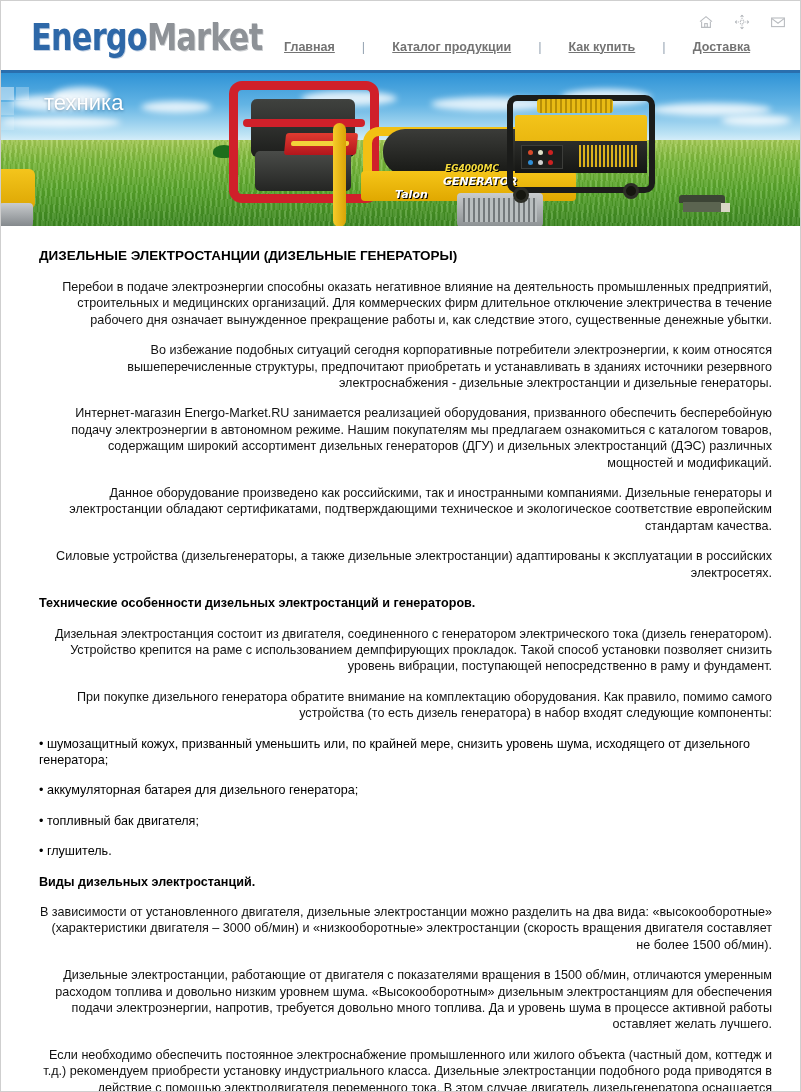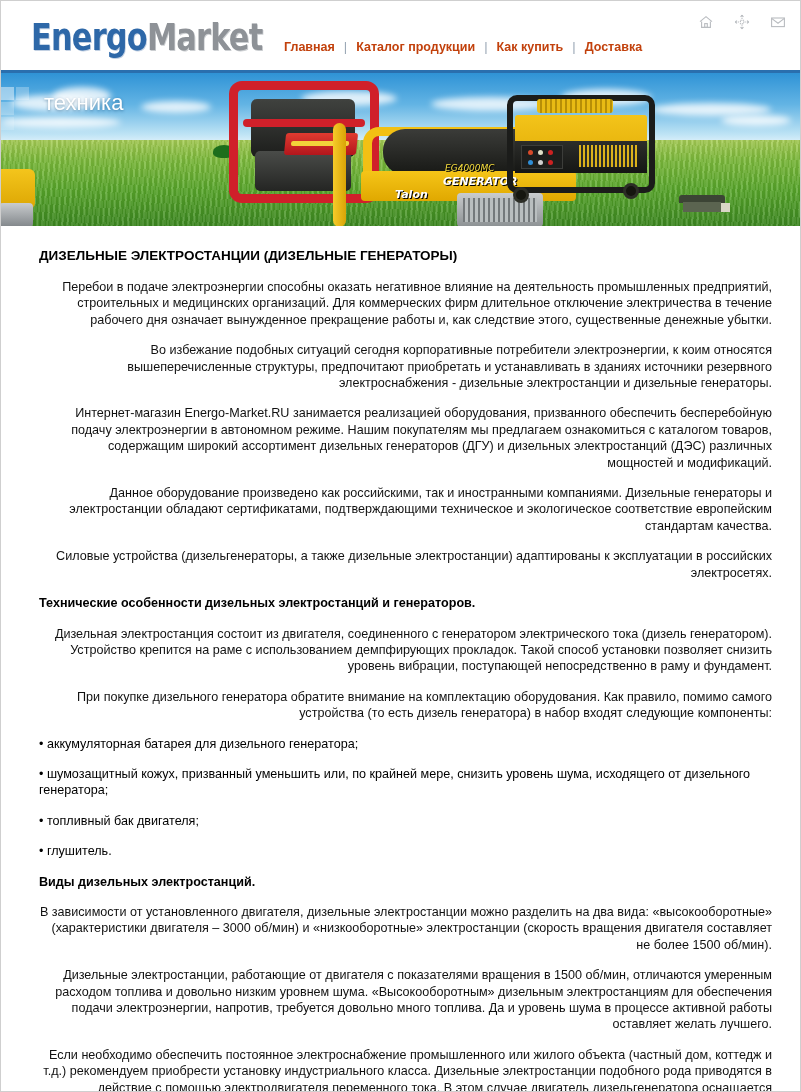--- a/index.html
+++ b/index.html
@@ -54,22 +54,23 @@
     position: absolute;
     left: 283px;
     top: 38px;
     display: flex;
     align-items: center;
     gap: 0px;
     font-size: 12.5px;
     font-weight: bold;
   }
   .mainnav a {
-    color: #c2410c;
-    padding: 0 9px;
+    color: #737373;
+    text-decoration: underline;
+    padding: 0 27px;
     white-space: nowrap;
     cursor: pointer;
   }
   .mainnav a:first-child { padding-left: 0; }
   .navsep {
     color: #9aa7b5;
     font-weight: normal;
     font-size: 13px;
   }
   .headicons {
@@ -248,21 +249,21 @@
   .gen-yellow-l .lbl-gen {
     position: absolute; left: 82px; top: 56px;
     font-family: "DejaVu Sans", sans-serif;
     font-weight: bold; font-style: italic;
     font-size: 11px; color: #ffffff;
     text-shadow: 1px 1px 0 #000;
   }
   .gen-yellow-l .lbl-model {
     position: absolute; left: 84px; top: 44px;
     font-family: "DejaVu Sans", sans-serif;
-    font-weight: normal; font-style: italic;
+    font-weight: bold; font-style: italic;
     font-size: 9px; color: #f7dd3c;
     text-shadow: 1px 1px 0 #000;
   }
 
   .gen-yellow-r { left: 500px; top: 22px; width: 160px; height: 118px; }
   .gen-yellow-r .cage {
     position: absolute; left: 6px; top: 0; width: 148px; height: 98px;
     border: 6px solid #1b1c1a;
     border-radius: 10px;
     box-sizing: border-box;
@@ -488,22 +489,22 @@
     <p class="para">Данное оборудование произведено как российскими, так и иностранными компаниями. Дизельные генераторы и электростанции обладают сертификатами, подтверждающими техническое и экологическое соответствие европейским стандартам качества.</p>
 
     <p class="para">Силовые устройства (дизельгенераторы, а также дизельные электростанции) адаптированы к эксплуатации в российских электросетях.</p>
 
     <p class="sub-head">Технические особенности дизельных электростанций и генераторов.</p>
 
     <p class="para">Дизельная электростанция состоит из двигателя, соединенного с генератором электрического тока (дизель генератором). Устройство крепится на раме с использованием демпфирующих прокладок. Такой способ установки позволяет снизить уровень вибрации, поступающей непосредственно в раму и фундамент.</p>
 
     <p class="para">При покупке дизельного генератора обратите внимание на комплектацию оборудования. Как правило, помимо самого устройства (то есть дизель генератора) в набор входят следующие компоненты:</p>
 
+    <p class="bullet">• шумозащитный кожух, призванный уменьшить или, по крайней мере, снизить уровень шума, исходящего от дизельного генератора;</p>
     <p class="bullet">• аккумуляторная батарея для дизельного генератора;</p>
-    <p class="bullet">• шумозащитный кожух, призванный уменьшить или, по крайней мере, снизить уровень шума, исходящего от дизельного генератора;</p>
     <p class="bullet">• топливный бак двигателя;</p>
     <p class="bullet">• глушитель.</p>
 
     <p class="sub-head">Виды дизельных электростанций.</p>
 
     <p class="para"><span>В зависимости от установленного двигателя, дизельные электростанции можно разделить на два вида: </span><span class="b">«высокооборотные»</span><span> (характеристики двигателя – 3000 об/мин) и </span><span class="b">«низкооборотные» электростанции</span><span> (скорость вращения двигателя составляет не более 1500 об/мин).</span></p>
 
     <p class="para">Дизельные электростанции, работающие от двигателя с показателями вращения в 1500 об/мин, отличаются умеренным расходом топлива и довольно низким уровнем шума. «Высокооборотным» дизельным электростанциям для обеспечения подачи электроэнергии, напротив, требуется довольно много топлива. Да и уровень шума в процессе активной работы оставляет желать лучшего.</p>
 
     <p class="para"><span>Если необходимо обеспечить постоянное электроснабжение промышленного или жилого объекта (частный дом, коттедж и т.д.) рекомендуем приобрести установку </span><span class="b">индустриального класса</span><span>. Дизельные электростанции подобного рода приводятся в действие с помощью электродвигателя переменного тока. В этом случае двигатель дизельгенератора оснащается функцией жидкостного охлаждения, что обеспечивает более длительный срок службы дизельной электростанции.</span></p>

